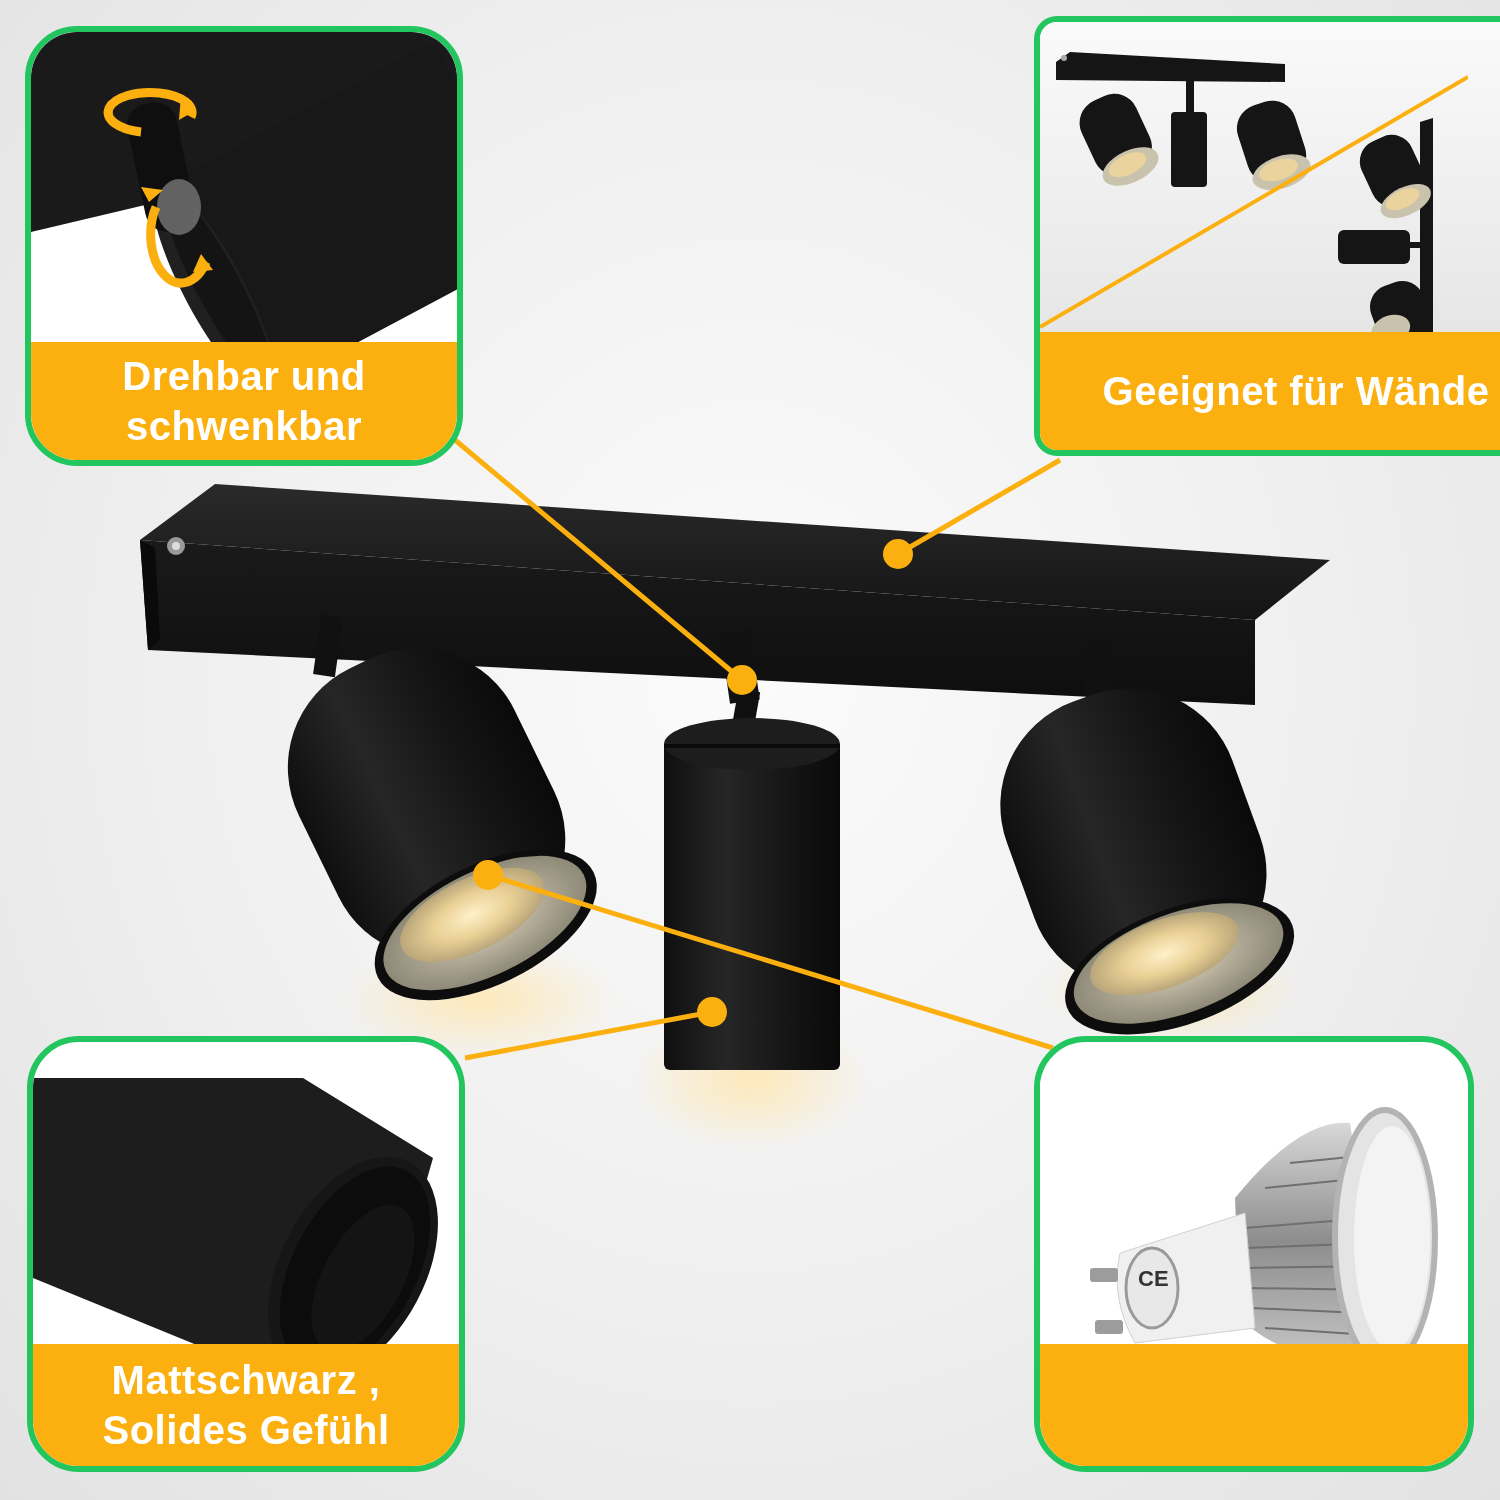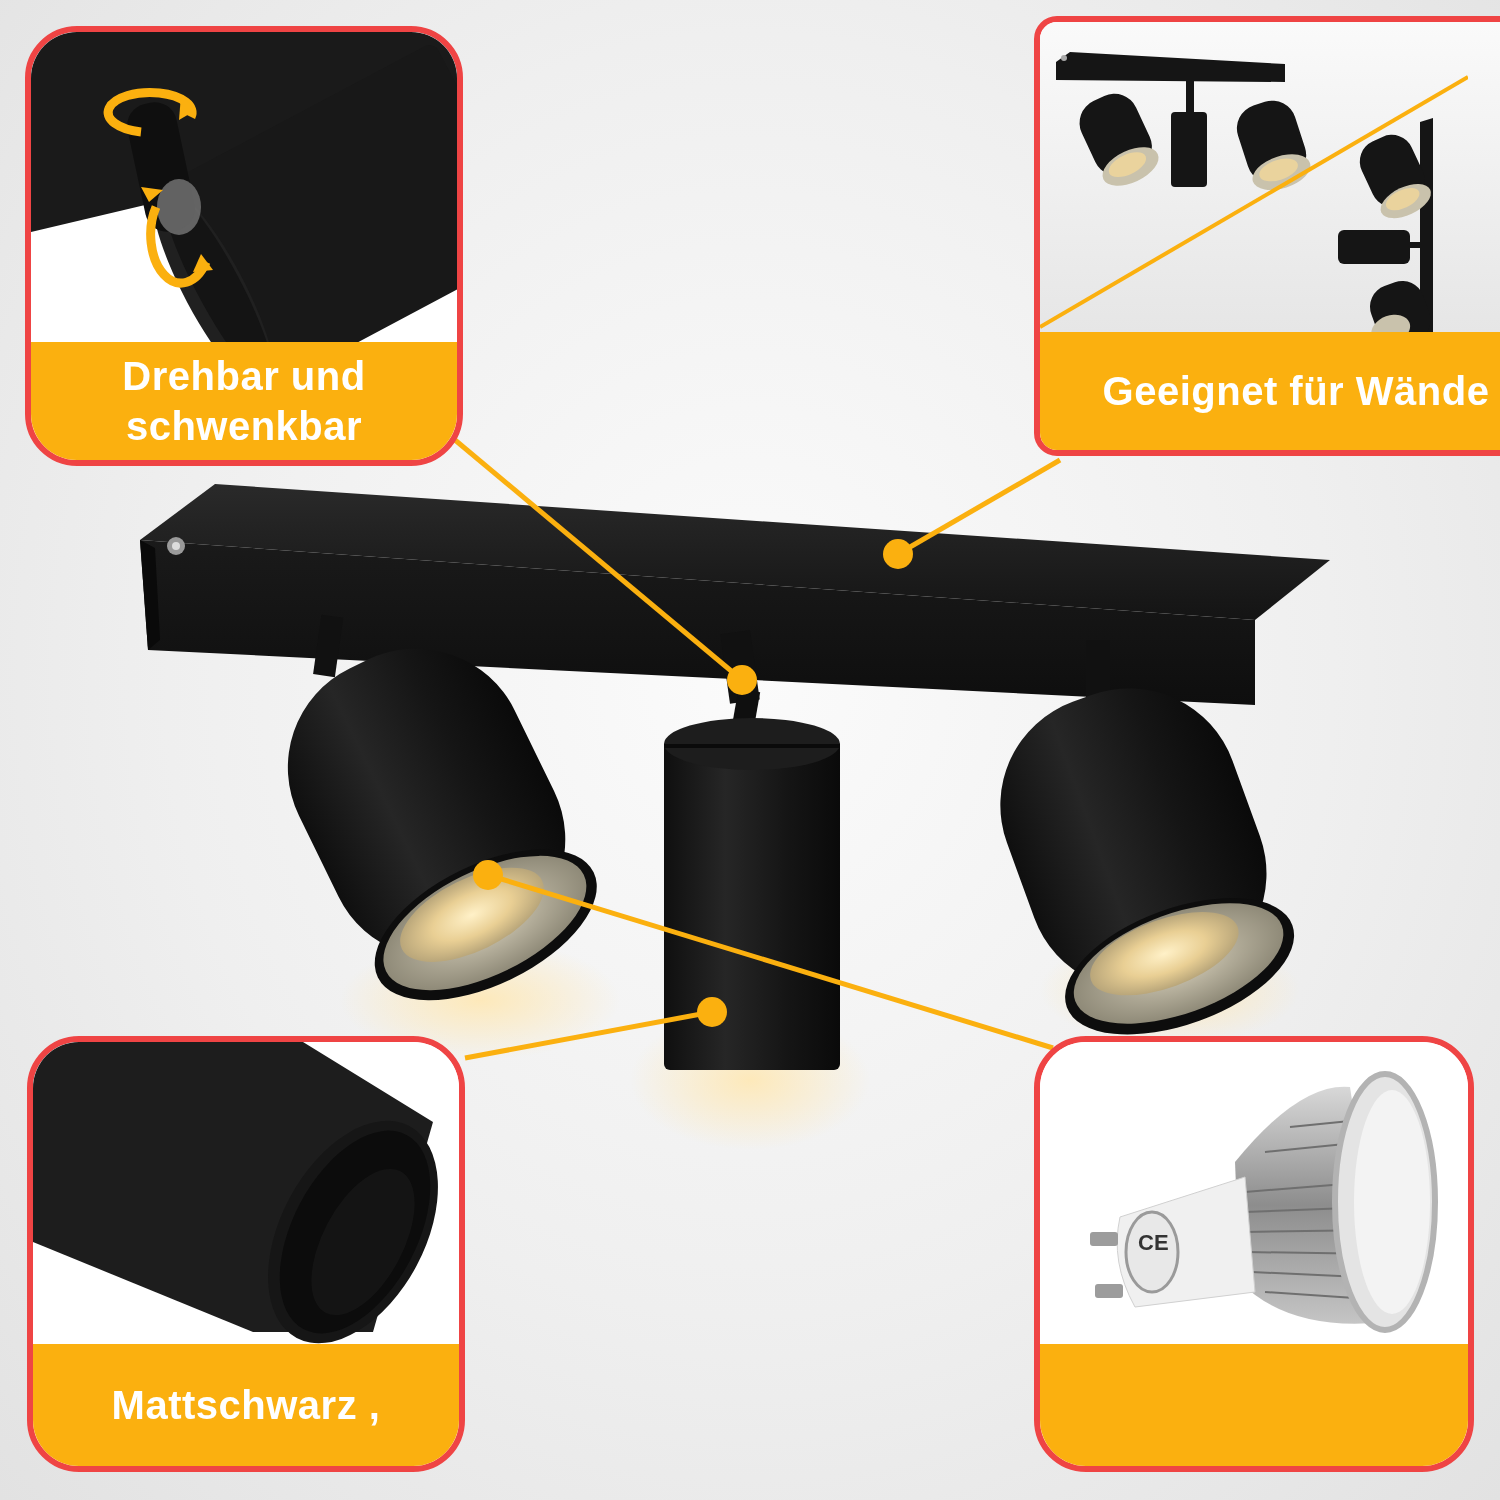--- a/index.html
+++ b/index.html
@@ -3,38 +3,38 @@
   <meta charset="utf-8">
   <style>
     html, body { margin: 0; padding: 0; }
     body {
       width: 1500px; height: 1500px; overflow: hidden; position: relative;
       background: radial-gradient(ellipse at 50% 45%, #fbfbfb 0%, #efefef 55%, #e2e2e2 100%);
       font-family: "Liberation Sans", sans-serif;
     }
     .card {
       position: absolute; box-sizing: border-box;
-      border: 6px solid #ef4444; border-radius: 52px; overflow: hidden;
+      border: 6px solid #22c55e; border-radius: 52px; overflow: hidden;
       background: #ffffff;
     }
     .card .photo { position: absolute; left: 0; top: 0; right: 0; overflow: hidden; }
     .card .label {
       position: absolute; left: 0; right: 0; bottom: 0;
       background: #fbb00f; color: #ffffff;
       display: flex; flex-direction: column; align-items: center; justify-content: center;
       font-weight: bold; font-size: 40px; line-height: 50px; text-align: center;
       letter-spacing: 0.5px;
     }
     #card-tl { left: 25px; top: 26px; width: 438px; height: 440px; }
     #card-tr { left: 1034px; top: 16px; width: 524px; height: 440px; border-radius: 23px; }
     #card-bl { left: 27px; top: 1036px; width: 438px; height: 436px; padding-left: 12px; }
     #card-br { left: 1034px; top: 1036px; width: 440px; height: 436px; }
     #card-tl .photo, #card-tr .photo { height: 310px; }
     #card-tl .label, #card-tr .label { top: 310px; }
-    #card-bl .photo, #card-br .photo { height: 302px; }
+    #card-bl .photo, #card-br .photo { height: 302px; margin-top: 36px; }
     #card-bl .label, #card-br .label { top: 302px; }
     .main-scene { position: absolute; left: 0; top: 0; width: 1500px; height: 1500px; pointer-events: none; }
     .main-scene svg { position: absolute; left: 0; top: 0; }
   </style>
 </head>
 <body>
 
 <div class="main-scene">
   <svg width="1500" height="1500" viewBox="0 0 1500 1500">
     <defs>
@@ -193,20 +193,21 @@
   <div class="photo" style="background:#ffffff;">
     <svg width="426" height="302" viewBox="0 0 426 302">
       <polygon points="0,0 270,0 400,80 340,290 220,290 0,200" fill="#1d1d1d"></polygon>
       <ellipse cx="320" cy="190" rx="72" ry="120" fill="#161616" transform="rotate(28 320 190)"></ellipse>
       <ellipse cx="322" cy="190" rx="62" ry="110" fill="#0c0c0c" transform="rotate(28 322 190)"></ellipse>
       <ellipse cx="330" cy="200" rx="40" ry="80" fill="#1a1a1a" opacity="0.6" transform="rotate(28 330 200)"></ellipse>
     </svg>
   </div>
   <div class="label">
     <span>Mattschwarz ,</span>
+    <span>Solides Gefühl</span>
   </div>
 </div>
 
 <div class="card" id="card-br">
   <div class="photo" style="background:#ffffff;">
     <svg width="428" height="302" viewBox="0 0 428 302">
       <defs>
         <linearGradient id="alu" x1="0" y1="0" x2="0" y2="1">
           <stop offset="0" stop-color="#d8d8d8"></stop>
             <stop offset="0.5" stop-color="#8d8d8d"></stop>

